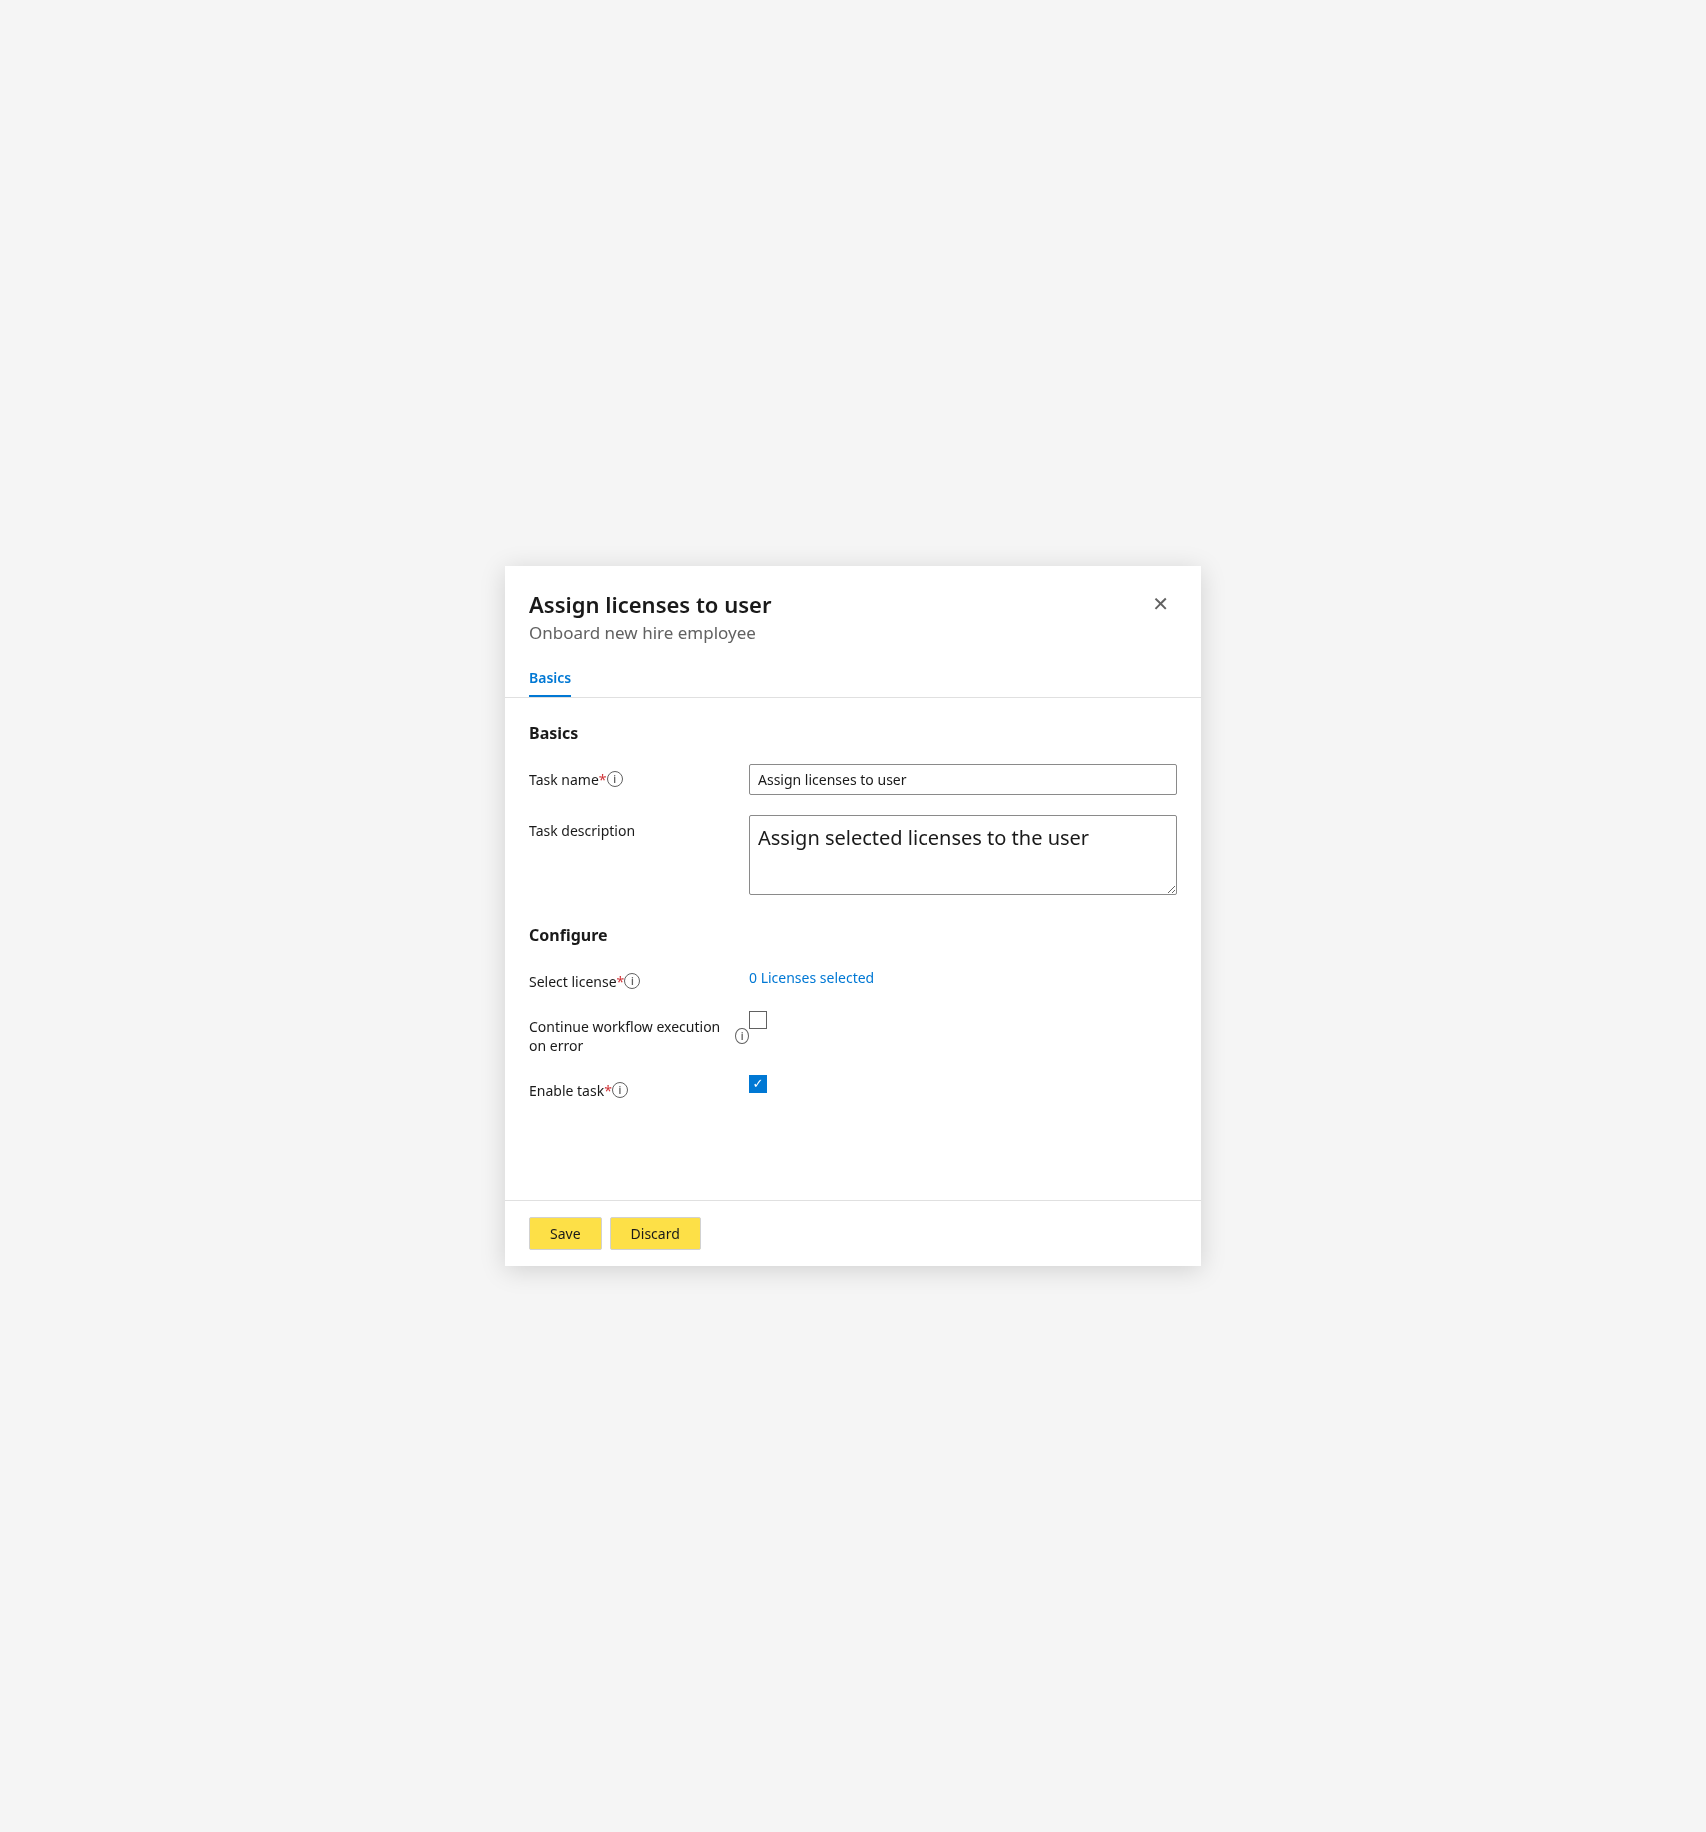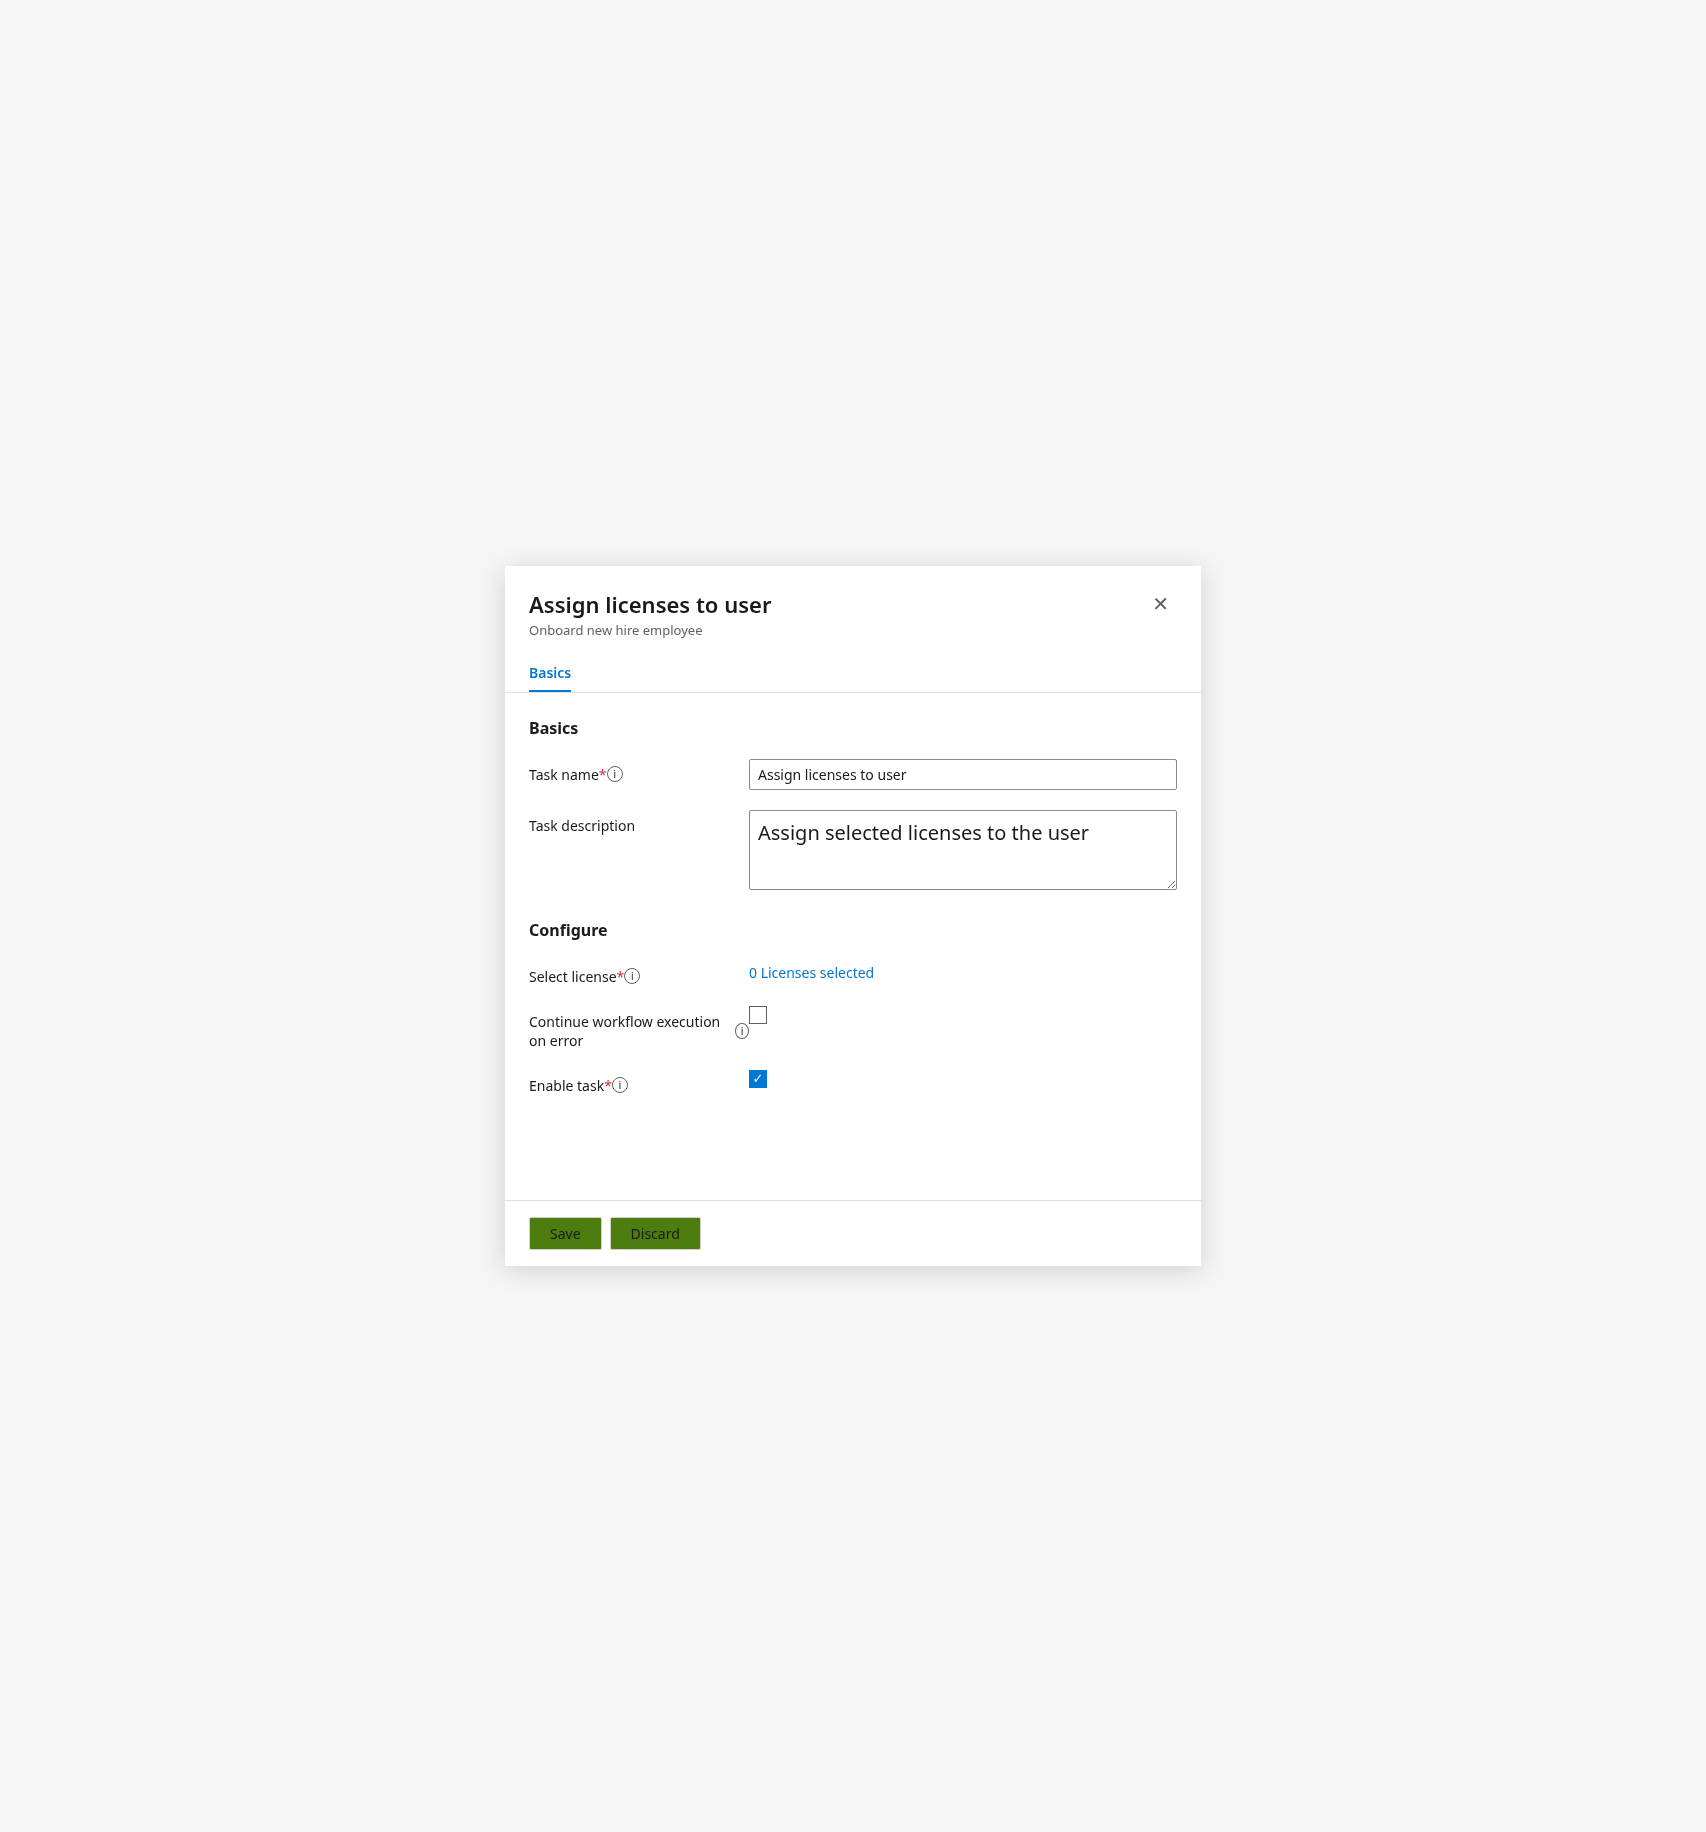--- a/index.html
+++ b/index.html
@@ -35,21 +35,21 @@
     }
 
     .dialog-title {
       font-size: 22px;
       font-weight: 600;
       color: #1a1a1a;
       line-height: 1.3;
     }
 
     .dialog-subtitle {
-      font-size: 13px;
+      font-size: 17px;
       color: #616161;
       margin-top: 2px;
     }
 
     .close-button {
       background: none;
       border: none;
       cursor: pointer;
       font-size: 20px;
       color: #616161;
@@ -220,21 +220,21 @@
 
     .btn {
       padding: 6px 20px;
       font-size: 14px;
       font-family: inherit;
       cursor: pointer;
       border-radius: 2px;
     }
 
     .btn-secondary {
-      background: #4d7c0f;
+      background: #fde047;
       border: 1px solid #d1d1d1;
       color: #1a1a1a;
     }
   </style>
 </head>
 <body>
 
 <div class="dialog">
 
   <div class="dialog-header">

